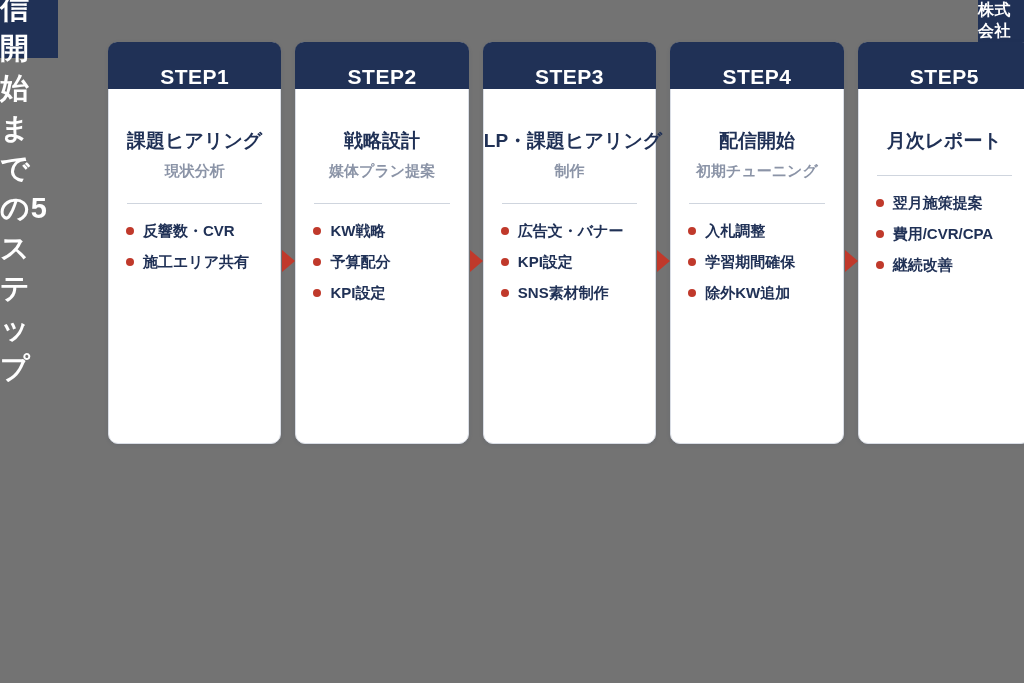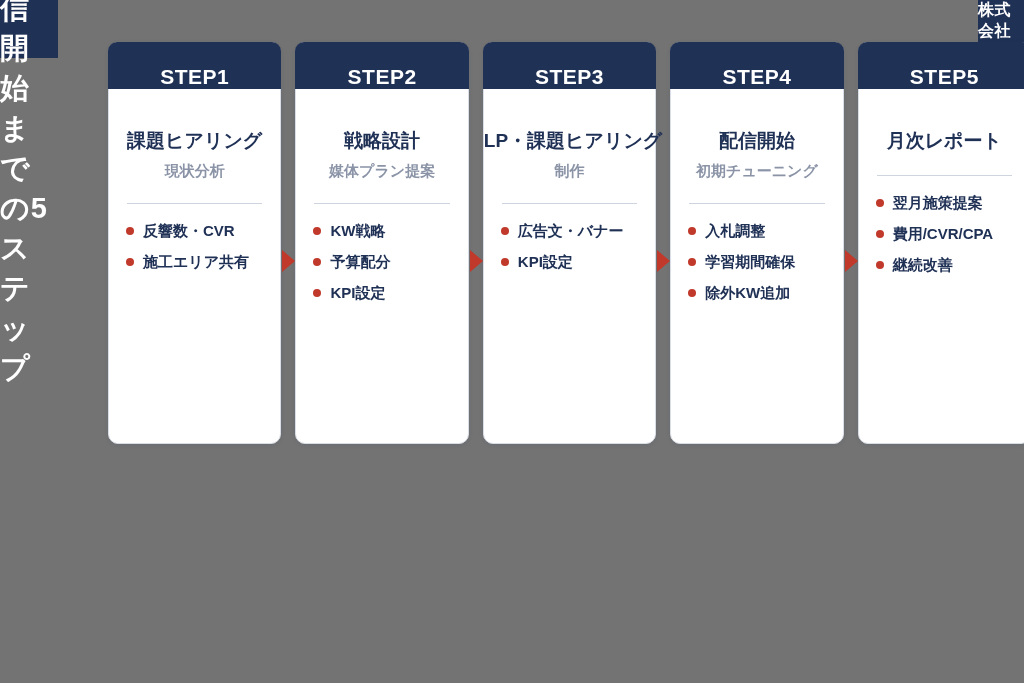--- a/index.html
+++ b/index.html
@@ -163,20 +163,24 @@
           <div class="divider"></div>
           <div class="item-list">
             <div class="item">
               <span class="bullet-dot"></span>
               <span class="item-text">広告文・バナー</span>
             </div>
             <div class="item">
               <span class="bullet-dot"></span>
               <span class="item-text">KPI設定</span>
             </div>
+            <div class="item">
+              <span class="bullet-dot"></span>
+              <span class="item-text">SNS素材制作</span>
+            </div>
           </div>
         </div>
       </div>
 
       <div class="arrow-slot">
         <div class="arrow-right"></div>
       </div>
 
       <div class="card">
         <div class="card-header">

